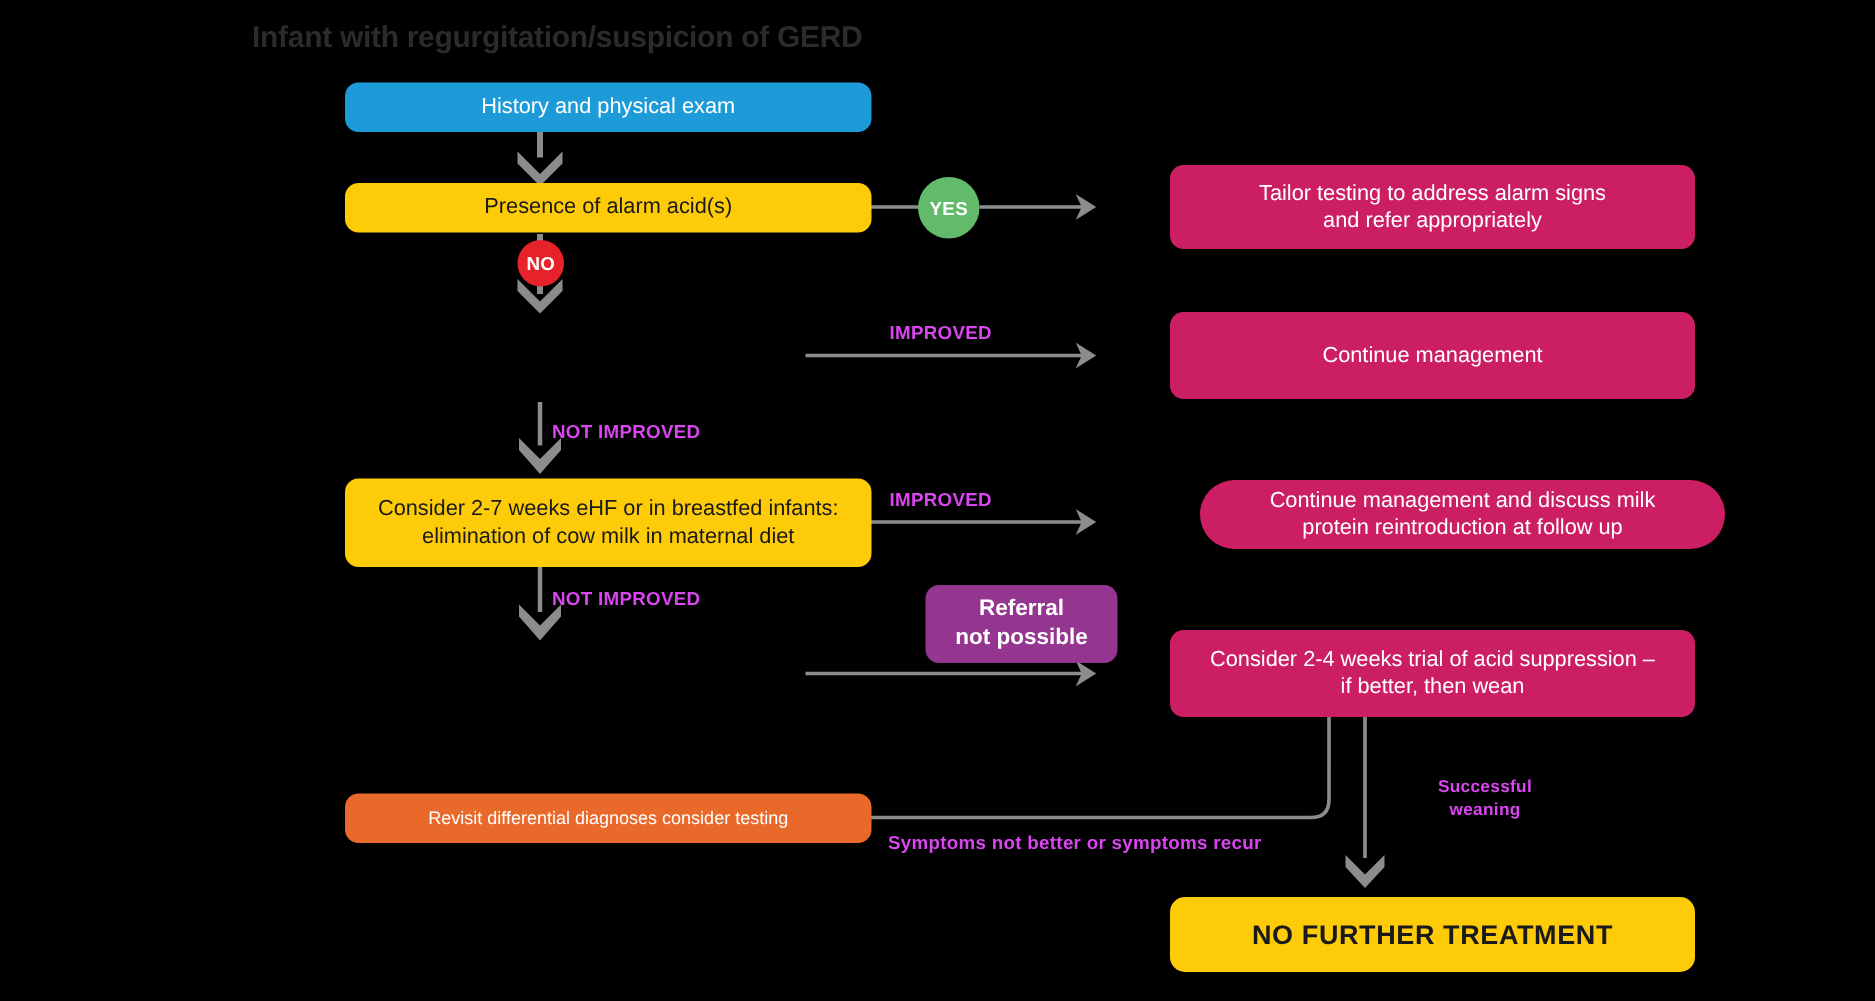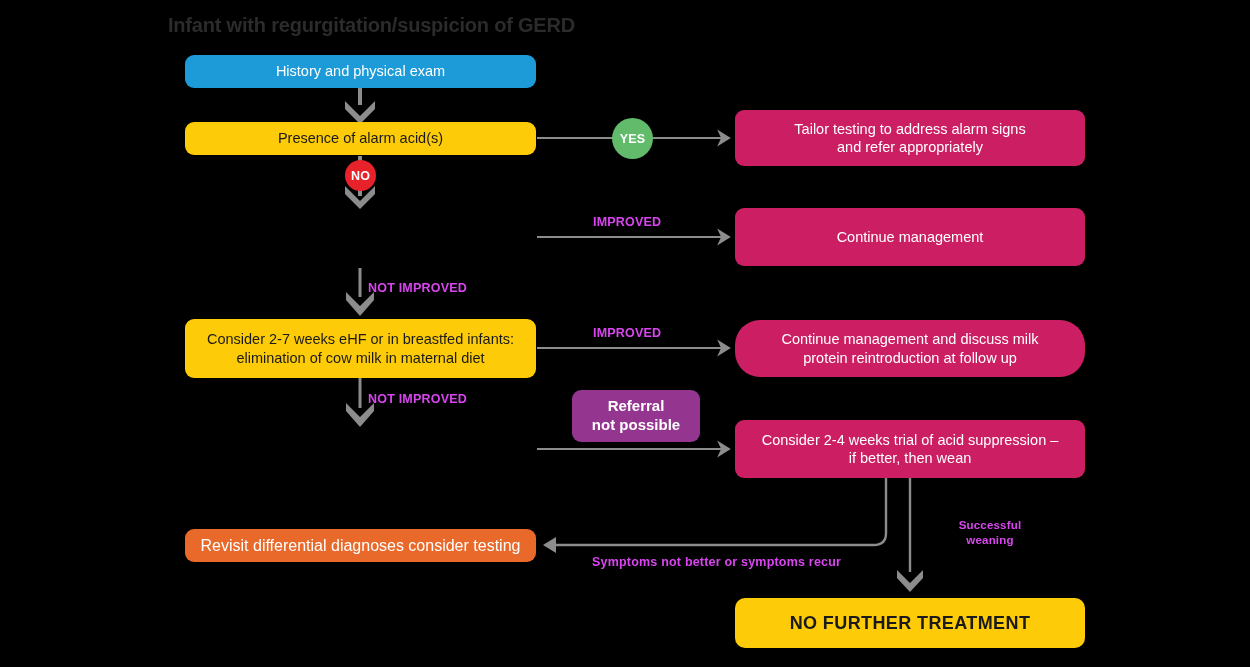--- a/index.html
+++ b/index.html
@@ -21,35 +21,36 @@
   .node {
     position: absolute;
     display: flex;
     align-items: center;
     justify-content: center;
     text-align: center;
     border-radius: 9px;
     line-height: 1.25;
     padding: 4px 2px;
     white-space: pre-line;
+    margin-left: 45px;
   }
 
   .title {
     position: absolute;
     left: 168px; top: 14px;
     font-size: 20px;
     font-weight: bold;
     letter-spacing: -0.2px;
     color: #2b2b2b;
   }
 
   .n-blue   { background: #1d9bd8; color: #ffffff; font-size: 14.5px; }
   .n-yellow { background: #fdcb07; color: #1a1a1a; font-size: 14.5px; }
   .n-pink   { background: #cc1f63; color: #ffffff; font-size: 14.5px; }
-  .n-orange { background: #e8692a; color: #ffffff; font-size: 16px; }
+  .n-orange { background: #e8692a; color: #ffffff; font-size: 12px; }
   .n-purple { background: #94368f; color: #ffffff; font-size: 15px; font-weight: bold; }
   .n-final  { background: #fdcb07; color: #1a1a1a; font-size: 18px; font-weight: bold; letter-spacing: 0.4px; border-radius: 10px; }
 
   .badge {
     position: absolute;
     border-radius: 50%;
     display: flex; align-items: center; justify-content: center;
     color: #ffffff;
     font-size: 12.5px;
     font-weight: bold;
@@ -147,21 +148,21 @@
 elimination of cow milk in maternal diet</div>
 
 
   <div class="node n-orange" style="left:185px; top:529px; width:351px; height:33px;">Revisit differential diagnoses consider testing</div>
 
   <div class="node n-pink" style="left:735px; top:110px; width:350px; height:56px;">Tailor testing to address alarm signs
 and refer appropriately</div>
 
   <div class="node n-pink" style="left:735px; top:208px; width:350px; height:58px;">Continue management</div>
 
-  <div class="node n-pink" style="left:735px; top:320px; width:350px; height:57px;border-radius:25px;">Continue management and discuss milk
+  <div class="node n-pink" style="left:755px; top:320px; width:350px; height:46px;border-radius:25px;">Continue management and discuss milk
 protein reintroduction at follow up</div>
 
   <div class="node n-pink" style="left:735px; top:420px; width:350px; height:58px;">Consider 2-4 weeks trial of acid suppression –
 if better, then wean</div>
 
   <div class="node n-purple" style="left:572px; top:390px; width:128px; height:52px;">Referral
 not possible</div>
 
   <div class="node n-final" style="left:735px; top:598px; width:350px; height:50px;">NO FURTHER TREATMENT</div>
 

